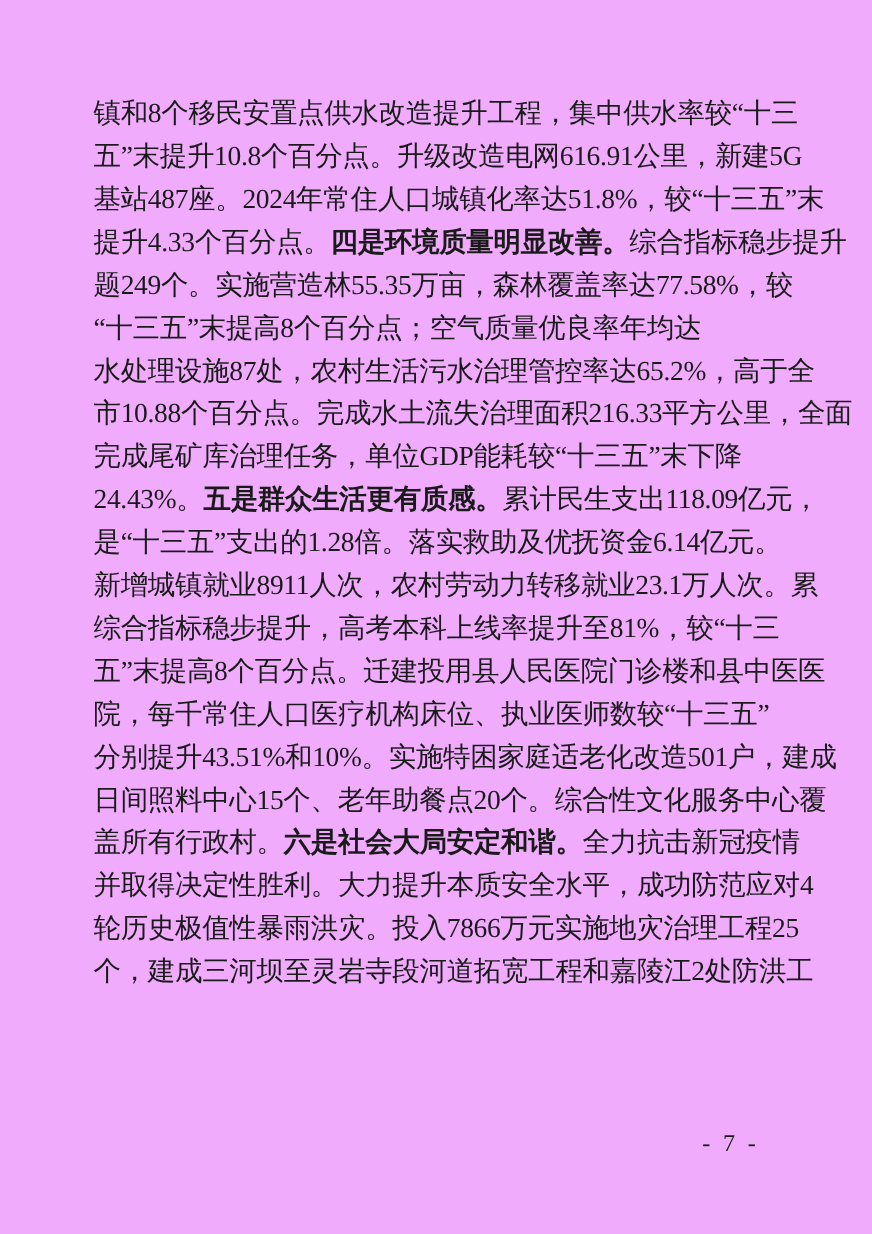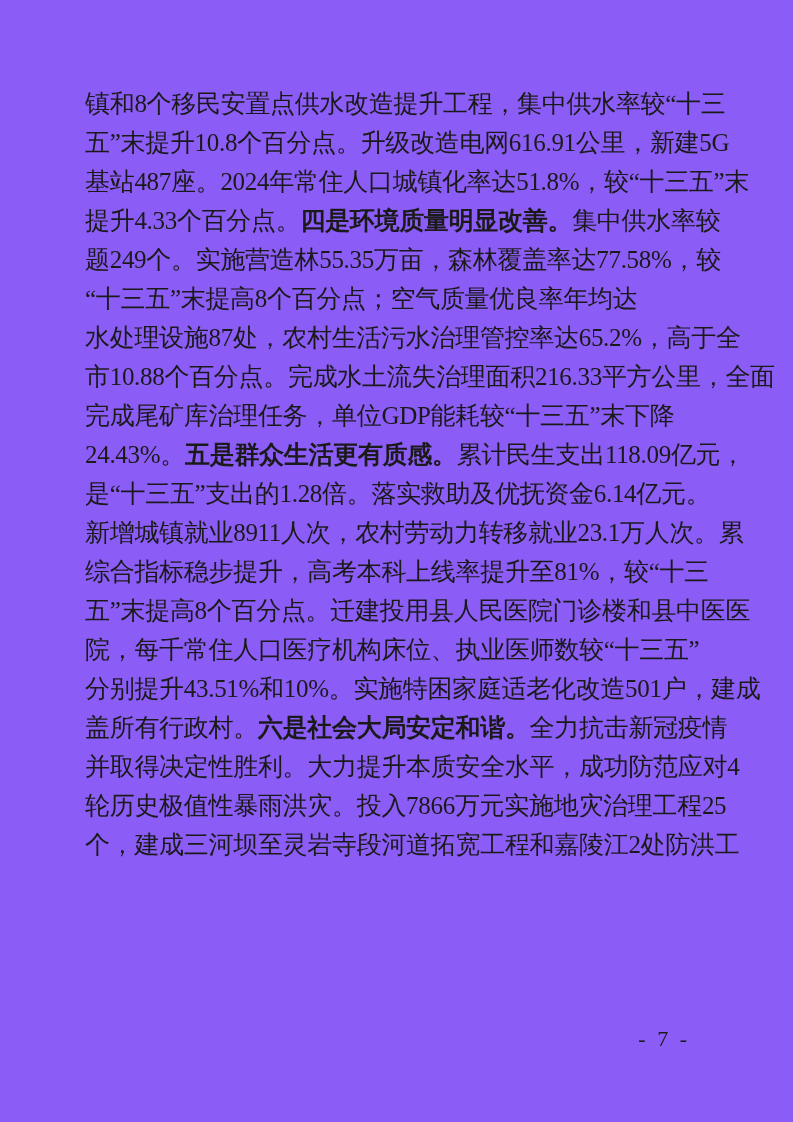--- a/index.html
+++ b/index.html
@@ -4,21 +4,21 @@
 <style>
   html, body {
     margin: 0;
     padding: 0;
     background: #ffffff;
   }
   .page {
     position: relative;
     width: 793px;
     height: 1122px;
-    background: #8b5cf6;
+    background: #f0abfc;
     overflow: hidden;
     font-family: "Liberation Serif", serif;
     color: #1a1a1a;
   }
   .text-block {
     position: absolute;
     left: 85px;
     top: 84px;
     width: 632px;
   }
@@ -44,32 +44,33 @@
   }
 </style>
 </head>
 <body>
 
 <div class="page">
   <div class="text-block">
       <div class="line"><span>镇和8个移民安置点供水改造提升工程，集中供水率较“十三</span></div>
       <div class="line"><span>五”末提升10.8个百分点。升级改造电网616.91公里，新建5G</span></div>
       <div class="line"><span>基站487座。2024年常住人口城镇化率达51.8%，较“十三五”末</span></div>
-      <div class="line"><span>提升4.33个百分点。</span><span class="bold">四是环境质量明显改善。</span><span>集中供水率较</span></div>
+      <div class="line"><span>提升4.33个百分点。</span><span class="bold">四是环境质量明显改善。</span><span>综合指标稳步提升</span></div>
       <div class="line"><span>题249个。实施营造林55.35万亩，森林覆盖率达77.58%，较</span></div>
       <div class="line"><span> “十三五”末提高8个百分点；空气质量优良率年均达</span></div>
       <div class="line"><span>水处理设施87处，农村生活污水治理管控率达65.2%，高于全</span></div>
       <div class="line"><span>市10.88个百分点。完成水土流失治理面积216.33平方公里，全面</span></div>
       <div class="line"><span>完成尾矿库治理任务，单位GDP能耗较“十三五”末下降</span></div>
       <div class="line"><span>24.43%。</span><span class="bold">五是群众生活更有质感。</span><span>累计民生支出118.09亿元，</span></div>
       <div class="line"><span>是“十三五”支出的1.28倍。落实救助及优抚资金6.14亿元。</span></div>
       <div class="line"><span>新增城镇就业8911人次，农村劳动力转移就业23.1万人次。累</span></div>
       <div class="line"><span>综合指标稳步提升，高考本科上线率提升至81%，较“十三</span></div>
       <div class="line"><span>五”末提高8个百分点。迁建投用县人民医院门诊楼和县中医医</span></div>
       <div class="line"><span>院，每千常住人口医疗机构床位、执业医师数较“十三五”</span></div>
       <div class="line"><span>分别提升43.51%和10%。实施特困家庭适老化改造501户，建成</span></div>
+      <div class="line"><span>日间照料中心15个、老年助餐点20个。综合性文化服务中心覆</span></div>
       <div class="line"><span>盖所有行政村。</span><span class="bold">六是社会大局安定和谐。</span><span>全力抗击新冠疫情</span></div>
       <div class="line"><span>并取得决定性胜利。大力提升本质安全水平，成功防范应对4</span></div>
       <div class="line"><span>轮历史极值性暴雨洪灾。投入7866万元实施地灾治理工程25</span></div>
       <div class="line"><span>个，建成三河坝至灵岩寺段河道拓宽工程和嘉陵江2处防洪工</span></div>
     </div>
   <div class="page-number">- 7 -</div>
 </div>
 
 </body></html>

